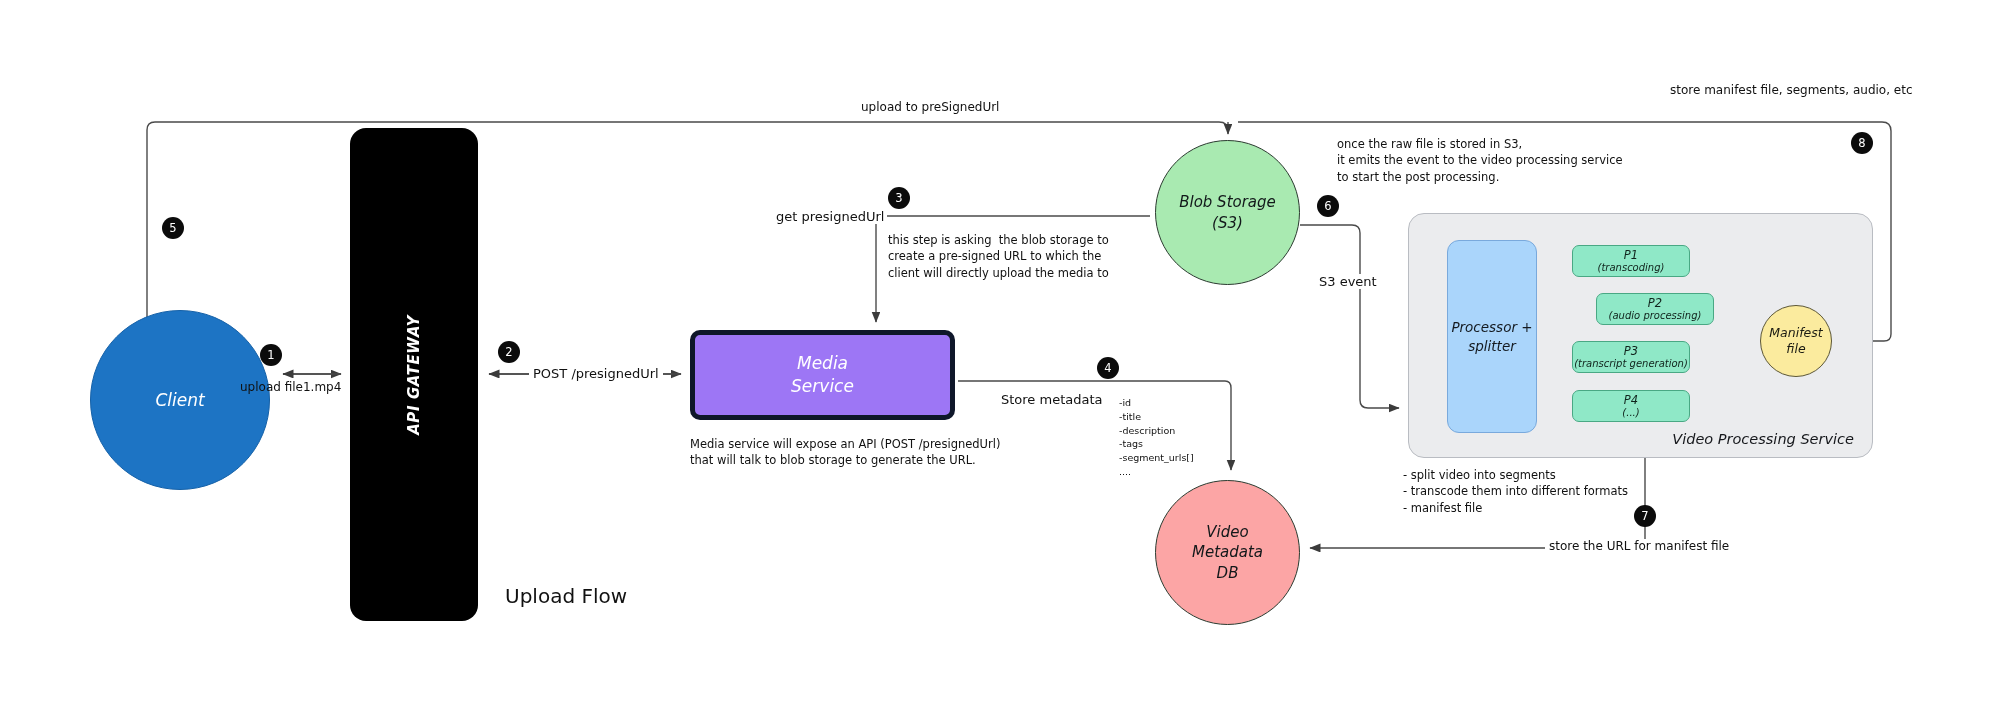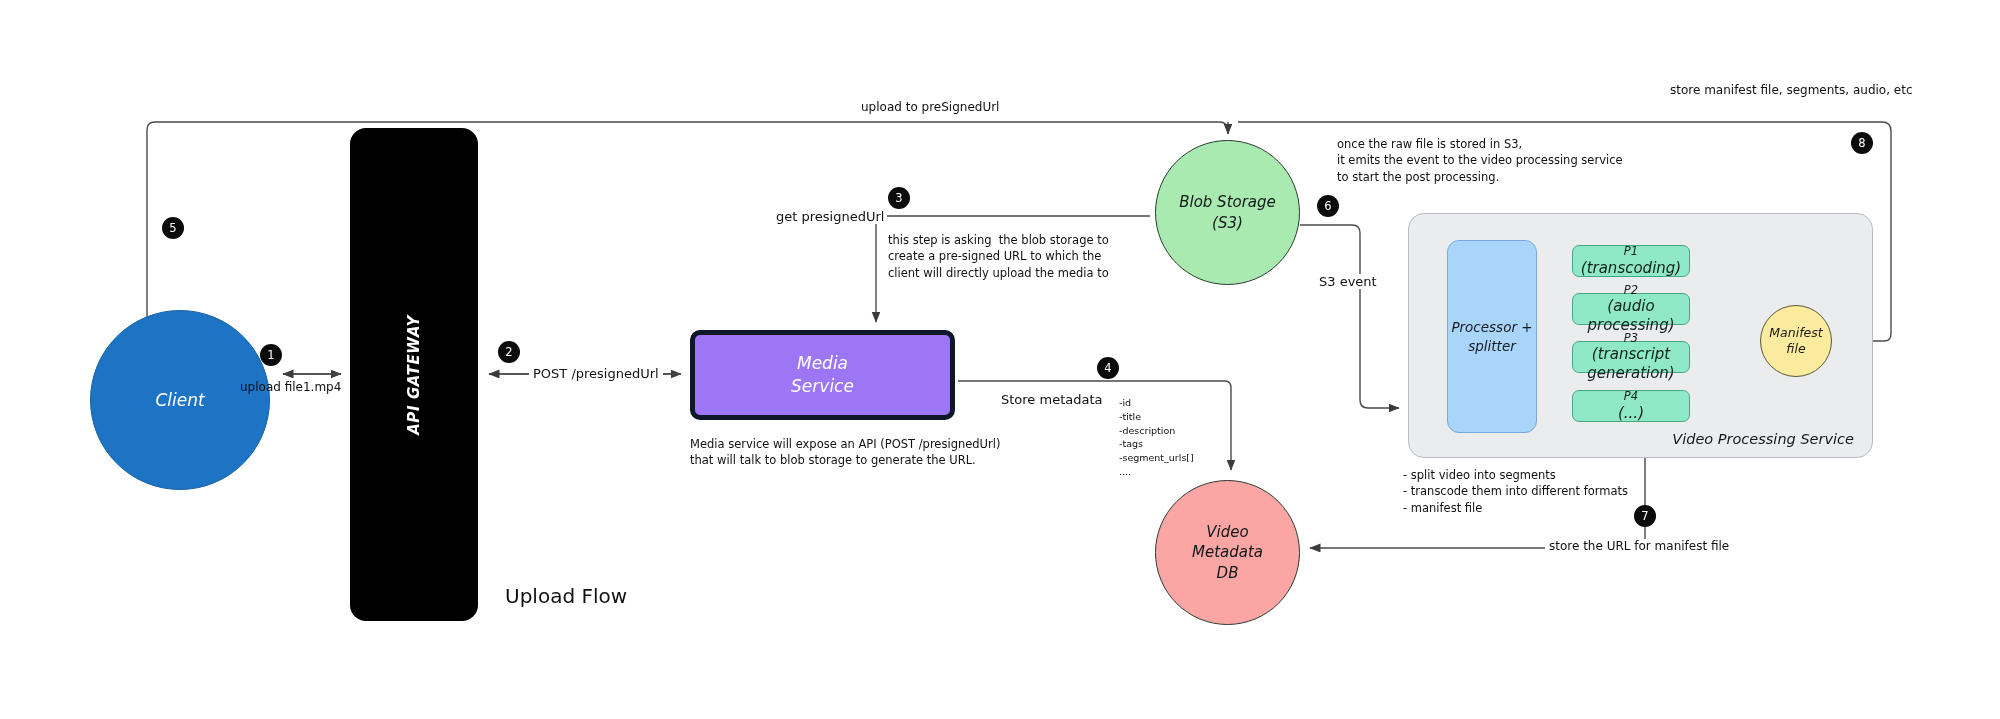--- a/index.html
+++ b/index.html
@@ -66,22 +66,22 @@
     left:1447px;top:240px;width:90px;height:193px;
     background:#aad5fb;border:1px solid #79a9dc;border-radius:12px;
     color:#141a20;font-size:13.5px;line-height:1.35;
   }
   .pbox{
     width:118px;height:32px;left:1572px;
     background:#8fe8c7;border:1px solid #49a884;border-radius:7px;
     color:#10231c;font-size:11px;line-height:1.25;flex-direction:column;
   }
   .pbox .p-name{font-size:11.5px;}
-  .pbox .p-sub{font-size:15px;}
-  #p1{top:245px;} #p2{top:293px;} #p3{top:341px;} #p4{top:390px;}
+  .pbox .p-sub{font-size:10px;}
+  #p1{top:245px;} #p2{top:293px;margin-left:24px;} #p3{top:341px;} #p4{top:390px;}
 
   .badge{
     position:absolute;width:22px;height:22px;border-radius:50%;
     background:#0b0b0b;color:#ffffff;font-size:11.5px;
     display:flex;align-items:center;justify-content:center;
   }
 
   .lbl{position:absolute;white-space:nowrap;color:#111111;}
   .lbl-sm{font-size:12px;}
   .lbl-md{font-size:13px;}

